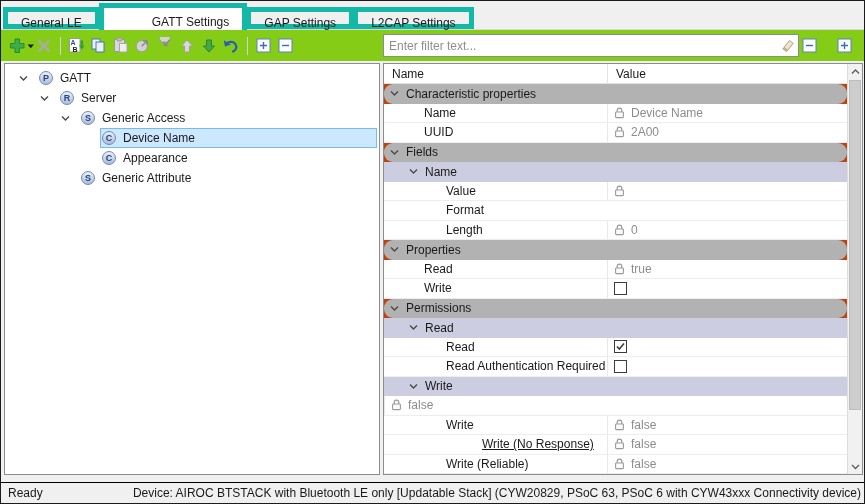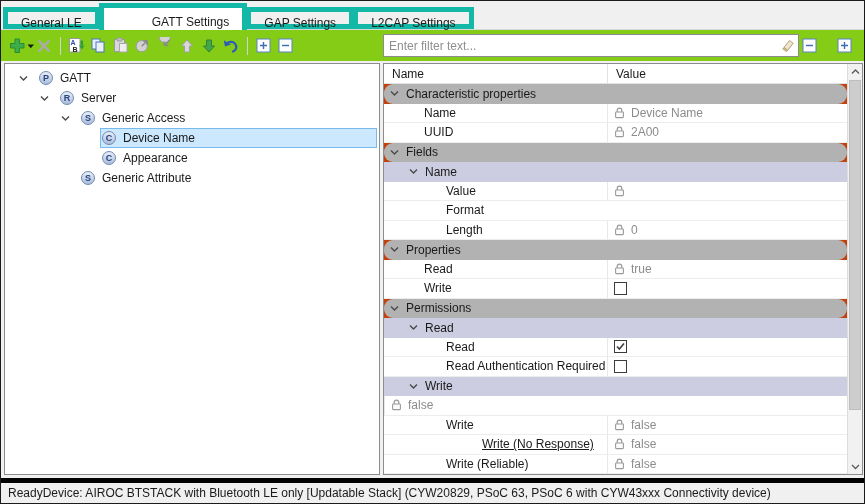--- a/index.html
+++ b/index.html
@@ -46,21 +46,21 @@
   .pvalue{flex:1;align-self:stretch;border-left:1px solid #e8e8e8;display:flex;align-items:center;padding-left:6px;gap:6px;}
   .vtext{color:#8c8c8c;}
   .cb{width:13px;height:13px;box-sizing:border-box;border:1px solid #3c3c3c;background:#fff;display:flex;align-items:center;justify-content:center;}
 
   .scrollbar{position:absolute;top:0;right:0;width:15px;height:410px;background:#f1f1f1;border-left:1px solid #dcdcdc;box-sizing:border-box;}
   .sb-btn{height:15px;display:flex;align-items:center;justify-content:center;}
   .sb-btn.down{position:absolute;bottom:0;left:0;right:0;}
   .sb-thumb{position:absolute;left:1px;top:16px;width:12px;height:330px;background:#cdcdcd;border:1px solid #bdbdbd;box-sizing:border-box;}
 
   
-  .statusbar{height:20px;border-top:5px solid #000000;background:#f0f0f0;display:flex;align-items:center;padding:0 3px 0 7px;white-space:nowrap;}
+  .statusbar{height:20px;border-top:1px solid #000000;background:#f0f0f0;display:flex;align-items:center;justify-content:space-between;padding:0 3px 0 7px;white-space:nowrap;}
 </style>
 </head>
 <body>
 
 <div class="window">
 
   <div class="tabbar">
       <div class="tab">General LE</div>
       <div class="tab active">GATT Settings</div>
       <div class="tab">GAP Settings</div>

